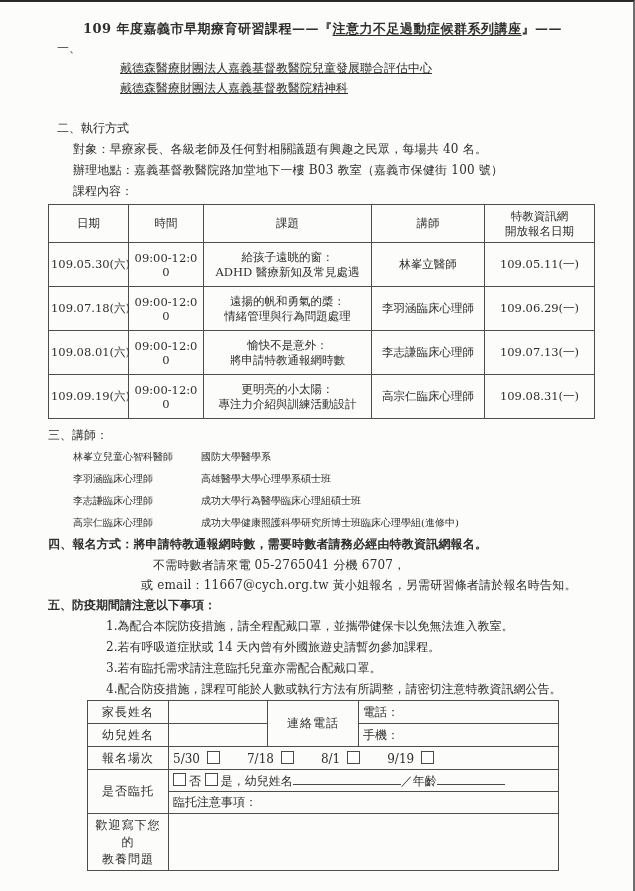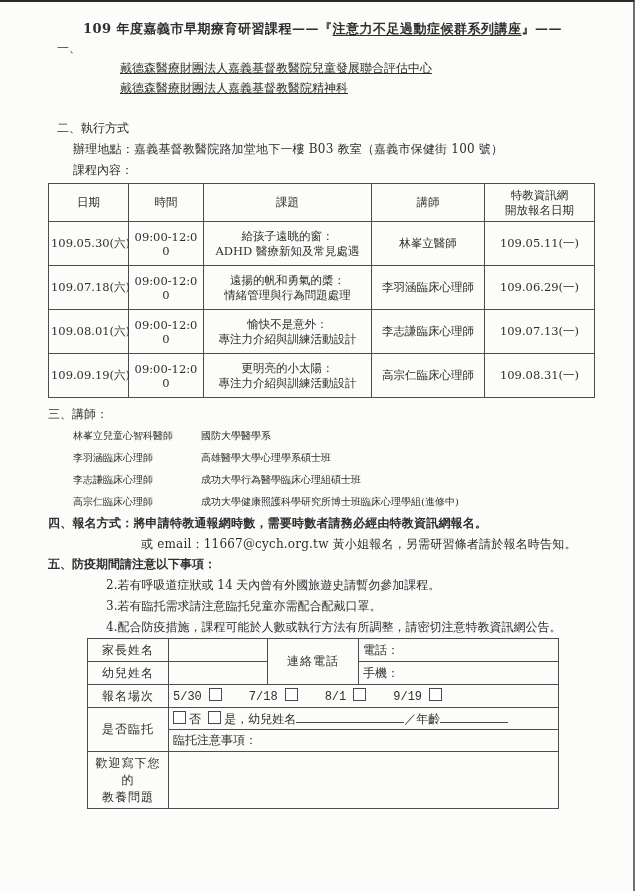--- a/index.html
+++ b/index.html
@@ -47,21 +47,21 @@
 
   .reg-cont1 { margin-left: 105px; font-size: 12px; line-height: 20px; }
   .reg-cont2 { margin-left: 93px; font-size: 12px; line-height: 20px; }
   .epi-item { margin-left: 58px; font-size: 12px; line-height: 21px; }
 
   .form-title { text-align: center; font-size: 12.5px; font-weight: bold; margin: 3px 0 2px 0; }
 
   table.regform { width: 471px; margin-left: 39px; font-size: 12px; }
   table.regform td { padding: 1px 4px; vertical-align: middle; }
   td.flabel { text-align: center; letter-spacing: 1px; }
-  td.fleft { text-align: left; font-family: Liberation Mono, monospace; }
+  td.fleft { text-align: left; }
   tr.fr-sm { height: 23px; }
   tr.fr-xs { height: 22px; }
   tr.fr-lg { height: 57px; }
 
   .cb {
     display: inline-block; width: 11px; height: 11px;
     border: 1.5px solid #4a4a4a; background: #fff;
     vertical-align: -1px;
   }
   .cb.sess { margin-left: 7px; margin-right: 27px; }
@@ -77,20 +77,21 @@
 
   <div class="title"><span>109 年度嘉義市早期療育研習課程——『</span><span class="u">注意力不足過動症候群系列講座</span><span>』——</span></div>
 
   <div class="line org-head">
     <span class="marker">一、</span>
   </div>
   <div class="org-line">戴德森醫療財團法人嘉義基督教醫院兒童發展聯合評估中心</div>
   <div class="org-line">戴德森醫療財團法人嘉義基督教醫院精神科</div>
 
   <div class="sec-head">二、執行方式</div>
+  <div class="indent1 num-sp">對象：早療家長、各級老師及任何對相關議題有興趣之民眾，每場共 40 名。</div>
   <div class="indent1 num-sp">辦理地點：嘉義基督教醫院路加堂地下一樓 B03 教室（嘉義市保健街 100 號）</div>
   <div class="indent1">課程內容：</div>
 
   <table class="course">
     <colgroup>
       <col style="width:80px">
         <col style="width:75px">
         <col style="width:168px">
         <col style="width:113px">
         <col style="width:110px">
@@ -119,21 +120,21 @@
         <td class="time-cell">09:00-12:00</td>
         <td class="pre">遠揚的帆和勇氣的槳：
 情緒管理與行為問題處理</td>
         <td>李羽涵臨床心理師</td>
         <td>109.06.29(一)</td>
       </tr>
       <tr>
         <td>109.08.01(六)</td>
         <td class="time-cell">09:00-12:00</td>
         <td class="pre">愉快不是意外：
-專注力介紹與訓練活動設計</td>
+將申請特教通報網時數</td>
         <td>李志謙臨床心理師</td>
         <td>109.07.13(一)</td>
       </tr>
       <tr>
         <td>109.09.19(六)</td>
         <td class="time-cell">09:00-12:00</td>
         <td class="pre">更明亮的小太陽：
 專注力介紹與訓練活動設計</td>
         <td>高宗仁臨床心理師</td>
         <td>109.08.31(一)</td>
@@ -153,23 +154,25 @@
   <div class="lect">
     <span class="lname">李志謙臨床心理師</span>
     <span>成功大學行為醫學臨床心理組碩士班</span>
   </div>
   <div class="lect">
     <span class="lname">高宗仁臨床心理師</span>
     <span>成功大學健康照護科學研究所博士班臨床心理學組(進修中)</span>
   </div>
 
   <div class="sec-head-flush bold num-sp">四、報名方式：將申請特教通報網時數，需要時數者請務必經由特教資訊網報名。</div>
+  <div class="reg-cont1 num-sp">不需時數者請來電 05-2765041 分機 6707，</div>
   <div class="reg-cont2 num-sp">或 email：11667@cych.org.tw 黃小姐報名，另需研習條者請於報名時告知。</div>
 
   <div class="sec-head-flush bold">五、防疫期間請注意以下事項：</div>
+  <div class="epi-item">1.為配合本院防疫措施，請全程配戴口罩，並攜帶健保卡以免無法進入教室。</div>
   <div class="epi-item">2.若有呼吸道症狀或 14 天內曾有外國旅遊史請暫勿參加課程。</div>
   <div class="epi-item">3.若有臨托需求請注意臨托兒童亦需配合配戴口罩。</div>
   <div class="epi-item">4.配合防疫措施，課程可能於人數或執行方法有所調整，請密切注意特教資訊網公告。</div>
 
 
   <table class="regform">
     <colgroup>
       <col style="width:81px">
         <col style="width:99px">
         <col style="width:91px">

